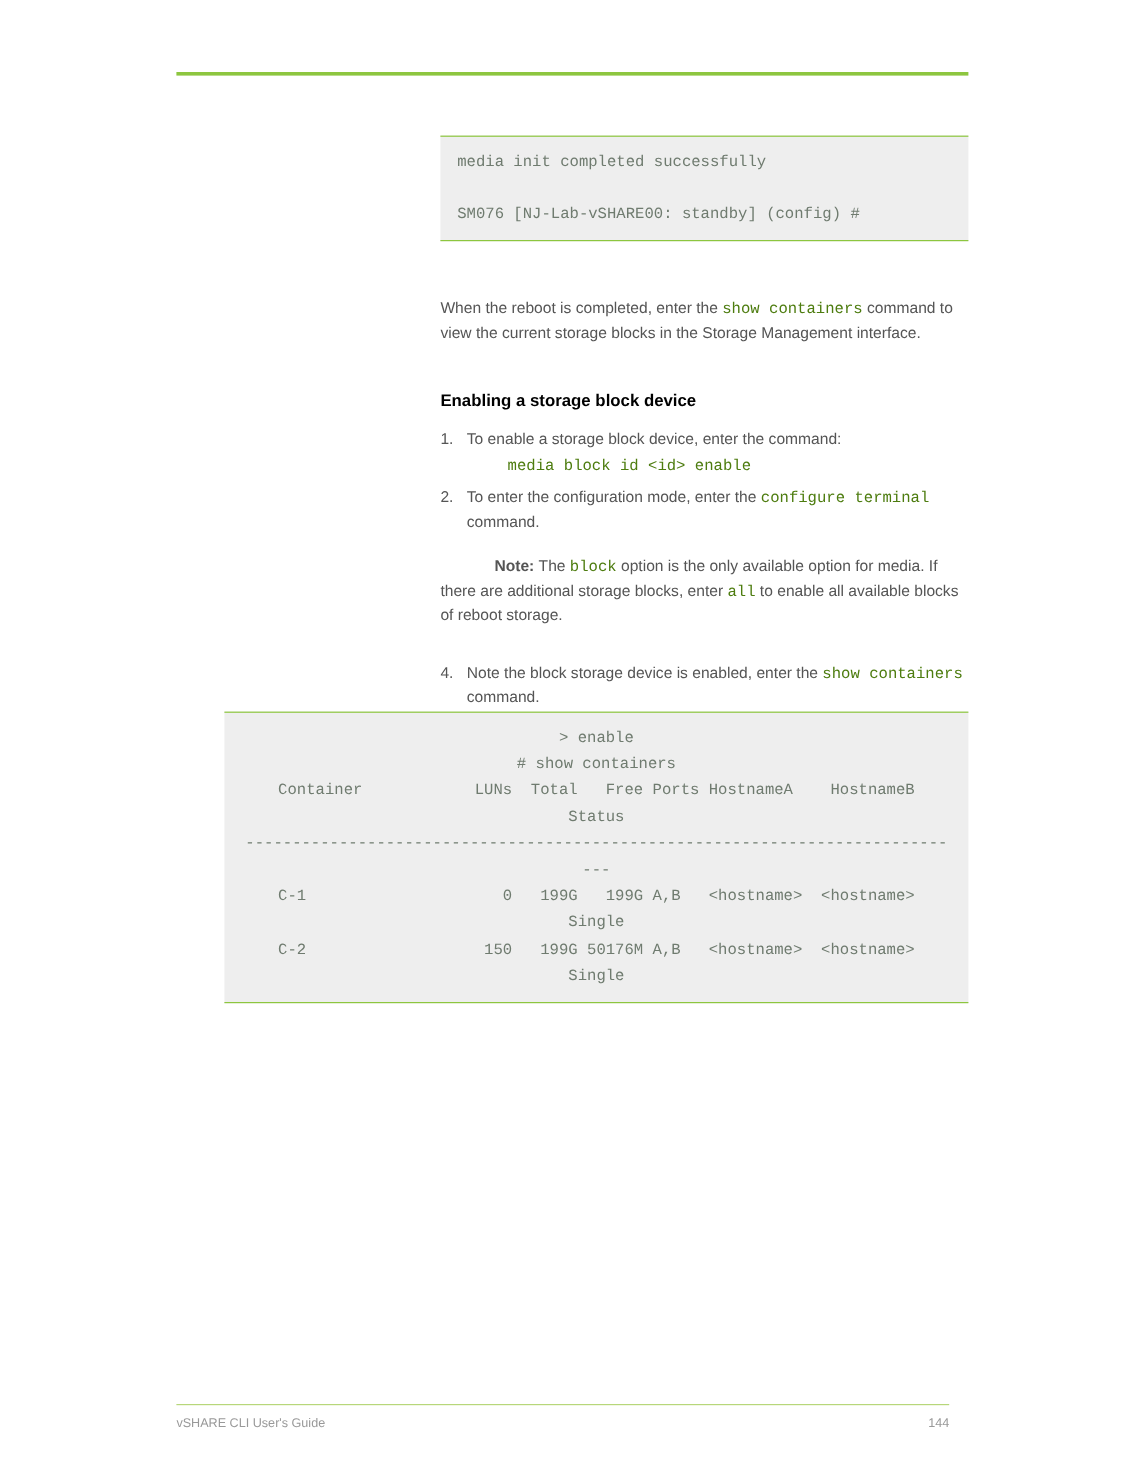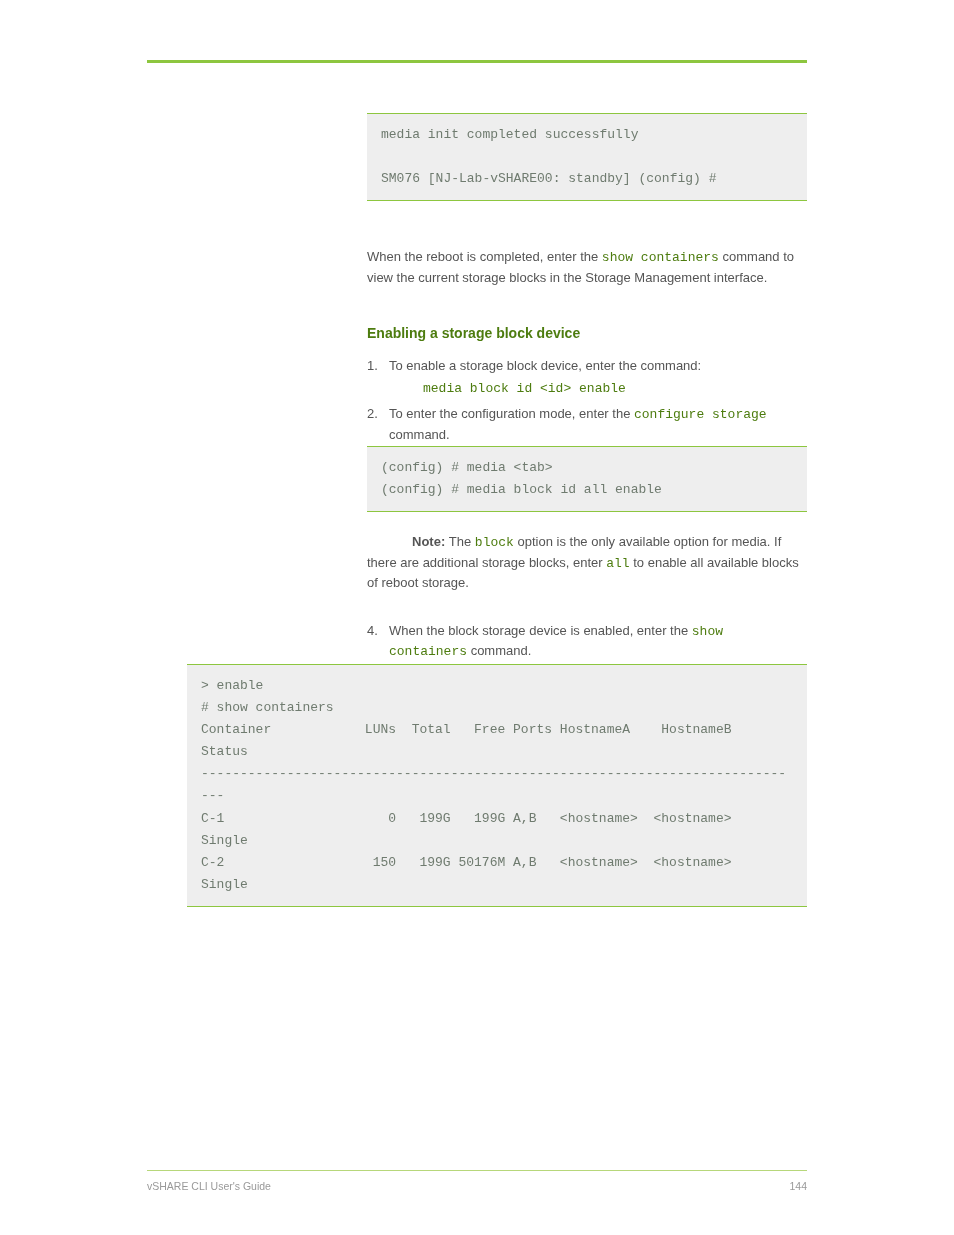--- a/index.html
+++ b/index.html
@@ -45,21 +45,21 @@
   .para-intro {
     margin: 46px 0 8px 0;
     color: #555;
   }
   .mono-inline {
     font-family: "Courier New", Courier, monospace;
     color: #4d7c0f;
   }
   .section-heading {
     font-weight: bold;
-    color: #4d7c0f;
+    color: #000000;
     margin: 36px 0 12px 0;
     font-size: 14px;
   }
   .step {
     margin: 2px 0;
     padding-left: 22px;
     text-indent: -22px;
     color: #555;
   }
   .step .num {
@@ -73,21 +73,21 @@
     color: #555;
   }
   .note-label {
     font-weight: bold;
     padding-left: 45px;
   }
   .footer {
     position: absolute;
     bottom: 40px;
     left: 80px;
-    right: 80px;
+    right: 96px;
     border-top: 1px solid #b7d77a;
     padding-top: 8px;
     font-size: 10.5px;
     color: #999;
     display: flex;
     justify-content: space-between;
   }
   .step-sub {
     margin: 2px 0 6px 0;
     padding-left: 22px;
@@ -113,39 +113,37 @@
     <div class="section-heading">Enabling a storage block device</div>
 
     <div class="step">
       <span class="num">1.</span><span>To enable a storage block device, enter the command:</span>
     </div>
     <div class="step-sub">
       <span class="mono-inline" style="margin-left:34px;">media block id &lt;id&gt; enable</span>
     </div>
 
     <div class="step">
-      <span class="num">2.</span><span>To enter the configuration mode, enter the </span><span class="mono-inline">configure storage</span><span> command.</span>
+      <span class="num">2.</span><span>To enter the configuration mode, enter the </span><span class="mono-inline">configure terminal</span><span> command.</span>
     </div>
 
 
 
-    <div class="codeblock">(config) # media &lt;tab&gt;
-(config) # media block id all enable</div>
 
     <div class="note">
       <span class="note-label">Note: </span><span>The </span><span class="mono-inline">block</span><span> option is the only available option for media. If there are additional storage blocks, enter </span><span class="mono-inline">all</span><span> to enable all available blocks of reboot storage.</span>
     </div>
 
     <div class="step" style="margin-top:28px;">
-      <span class="num">4.</span><span>When the block storage device is enabled, enter the </span><span class="mono-inline">show containers</span><span> command.</span>
+      <span class="num">4.</span><span>Note the block storage device is enabled, enter the </span><span class="mono-inline">show containers</span><span> command.</span>
     </div>
 
   </div>
 
-  <div class="codeblock wide" style="margin-left:40px; margin-right:0;">&gt; enable
+  <div class="codeblock wide" style="margin-left:40px; margin-right:0;text-align:center;">&gt; enable
 # show containers
 Container            LUNs  Total   Free Ports HostnameA    HostnameB    Status
 ------------------------------------------------------------------------------
 C-1                     0   199G   199G A,B   &lt;hostname&gt;  &lt;hostname&gt;    Single
 C-2                   150   199G 50176M A,B   &lt;hostname&gt;  &lt;hostname&gt;    Single</div>
 
   <div class="footer">
     <span>vSHARE CLI User's Guide</span>
     <span>144</span>
   </div>

